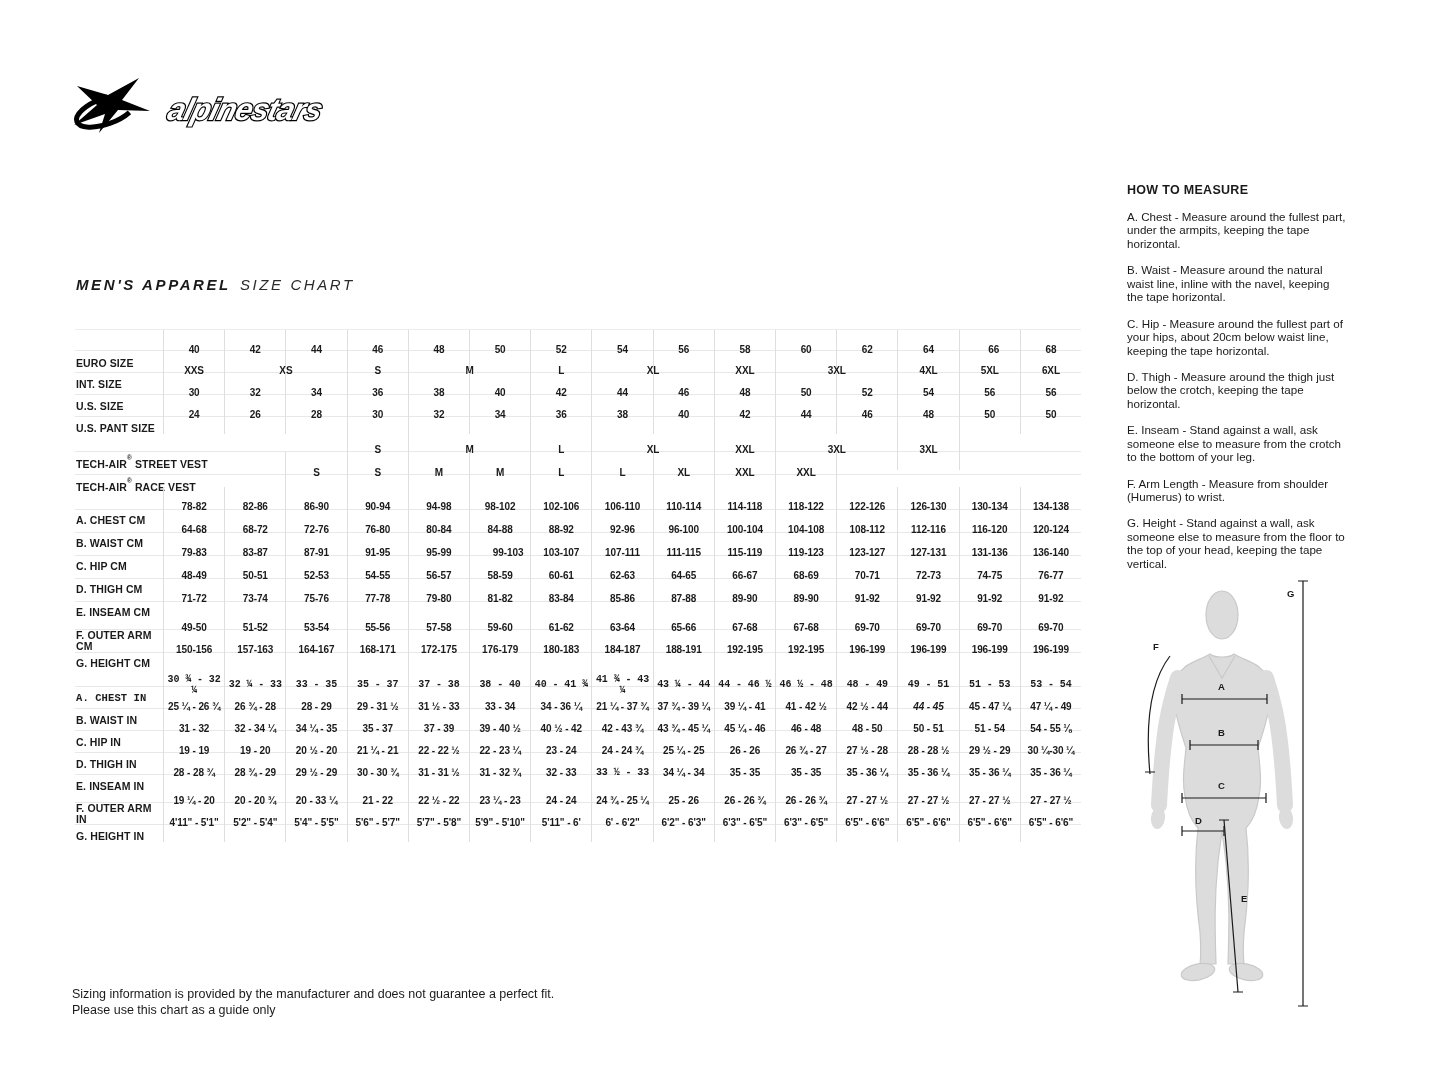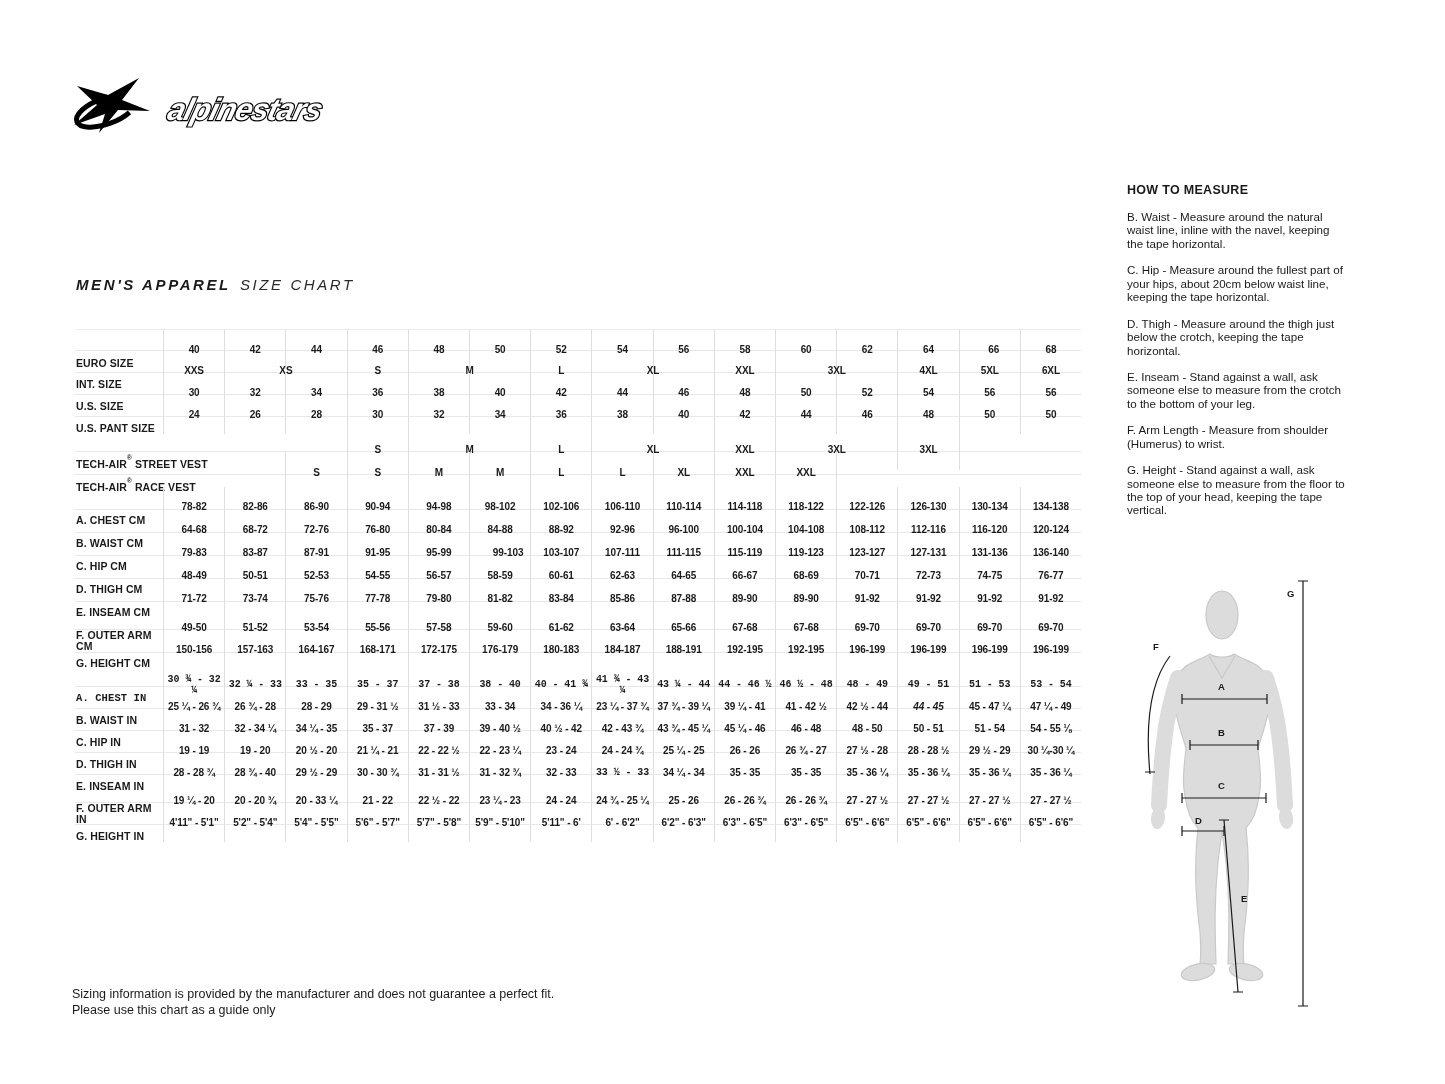--- a/index.html
+++ b/index.html
@@ -313,21 +313,21 @@
         </div>
         <div class="trow" style="height: 22px;">
           <div class="tlabel">B. WAIST IN</div>
           <div class="tcell" style="grid-column: span 1;">25 ¼ - 26 ¾</div>
           <div class="tcell" style="grid-column: span 1;">26 ¾ - 28</div>
           <div class="tcell" style="grid-column: span 1;">28 - 29</div>
           <div class="tcell" style="grid-column: span 1;">29 - 31 ½</div>
           <div class="tcell" style="grid-column: span 1;">31 ½ - 33</div>
           <div class="tcell" style="grid-column: span 1;">33 - 34</div>
           <div class="tcell" style="grid-column: span 1;">34 - 36 ¼</div>
-          <div class="tcell" style="grid-column: span 1;">23 ¼ - 37 ¾</div>
+          <div class="tcell" style="grid-column: span 1;">21 ¼ - 37 ¾</div>
           <div class="tcell" style="grid-column: span 1;">37 ¾ - 39 ¼</div>
           <div class="tcell" style="grid-column: span 1;">39 ¼ - 41</div>
           <div class="tcell" style="grid-column: span 1;">41 - 42 ½</div>
           <div class="tcell" style="grid-column: span 1;">42 ½ - 44</div>
           <div class="tcell" style="grid-column: span 1; font-style: italic;">44 - 45</div>
           <div class="tcell" style="grid-column: span 1;">45 - 47 ¼</div>
           <div class="tcell" style="grid-column: span 1;">47 ¼ - 49</div>
         </div>
         <div class="trow" style="height: 22px;">
           <div class="tlabel">C. HIP IN</div>
@@ -361,21 +361,21 @@
           <div class="tcell" style="grid-column: span 1;">26 - 26</div>
           <div class="tcell" style="grid-column: span 1;">26 ¾ - 27</div>
           <div class="tcell" style="grid-column: span 1;">27 ½ - 28</div>
           <div class="tcell" style="grid-column: span 1;">28 - 28 ½</div>
           <div class="tcell" style="grid-column: span 1;">29 ½ - 29</div>
           <div class="tcell" style="grid-column: span 1;">30 ¼-30 ¼</div>
         </div>
         <div class="trow" style="height: 22px;">
           <div class="tlabel">E. INSEAM IN</div>
           <div class="tcell" style="grid-column: span 1;">28 - 28 ¾</div>
-          <div class="tcell" style="grid-column: span 1;">28 ¾ - 40</div>
+          <div class="tcell" style="grid-column: span 1;">28 ¾ - 29</div>
           <div class="tcell" style="grid-column: span 1;">29 ½ - 29</div>
           <div class="tcell" style="grid-column: span 1;">30 - 30 ¾</div>
           <div class="tcell" style="grid-column: span 1;">31 - 31 ½</div>
           <div class="tcell" style="grid-column: span 1;">31 - 32 ¾</div>
           <div class="tcell" style="grid-column: span 1;">32 - 33</div>
           <div class="tcell" style="grid-column: span 1; font-family: Liberation Mono, monospace;">33 ½ - 33</div>
           <div class="tcell" style="grid-column: span 1;">34 ¼ - 34</div>
           <div class="tcell" style="grid-column: span 1;">35 - 35</div>
           <div class="tcell" style="grid-column: span 1;">35 - 35</div>
           <div class="tcell" style="grid-column: span 1;">35 - 36 ¼</div>
@@ -417,20 +417,21 @@
           <div class="tcell" style="grid-column: span 1;">6'5" - 6'6"</div>
           <div class="tcell" style="grid-column: span 1;">6'5" - 6'6"</div>
           <div class="tcell" style="grid-column: span 1;">6'5" - 6'6"</div>
           <div class="tcell" style="grid-column: span 1;">6'5" - 6'6"</div>
         </div>
       </div>
     </div>
 
   <div class="measure">
     <h3>HOW TO MEASURE</h3>
+    <p>A. Chest - Measure around the fullest part, under the armpits, keeping the tape horizontal.</p>
     <p>B. Waist - Measure around the natural waist line, inline with the navel, keeping the tape horizontal.</p>
     <p>C. Hip - Measure around the fullest part of your hips, about 20cm below waist line, keeping the tape horizontal.</p>
     <p>D. Thigh - Measure around the thigh just below the crotch, keeping the tape horizontal.</p>
     <p>E. Inseam - Stand against a wall, ask someone else to measure from the crotch to the bottom of your leg.</p>
     <p>F. Arm Length - Measure from shoulder (Humerus) to wrist.</p>
     <p>G. Height - Stand against a wall, ask someone else to measure from the floor to the top of your head, keeping the tape vertical.</p>
   </div>
 
   <div class="diagram">
     <svg width="175" height="448" viewBox="0 0 175 448">

